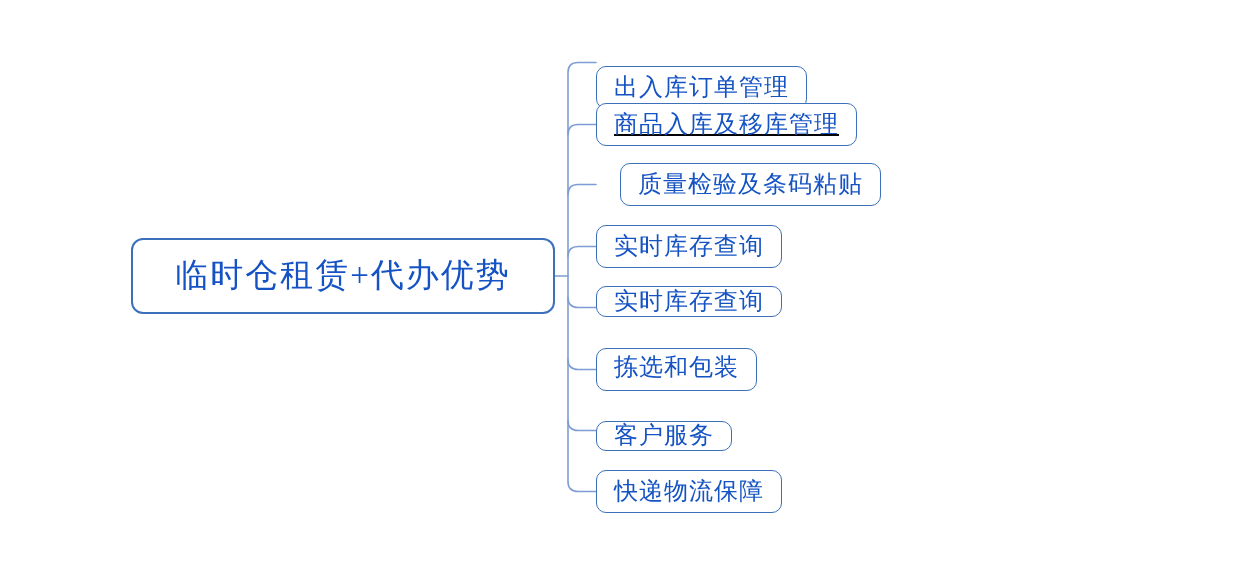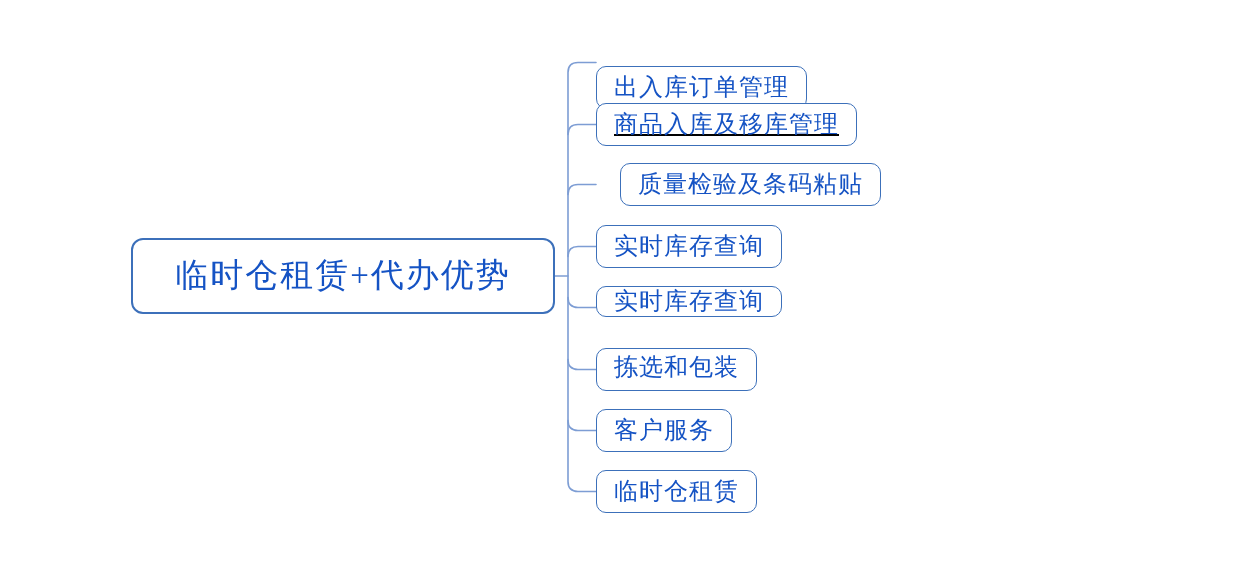--- a/index.html
+++ b/index.html
@@ -79,20 +79,20 @@
   </div>
       <div class="node child" style="left: 596px; top: 225px; height: 43px;">
     <span class="label">实时库存查询</span>
   </div>
       <div class="node child" style="left: 596px; top: 286px; height: 31px;">
     <span class="label">实时库存查询</span>
   </div>
       <div class="node child" style="left: 596px; top: 348px; height: 43px; font-family: Liberation Mono, monospace;">
     <span class="label">拣选和包装</span>
   </div>
-      <div class="node child" style="left: 596px; top: 409px; height: 43px;">
+      <div class="node child" style="left: 596px; top: 421px; height: 30px;">
     <span class="label">客户服务</span>
   </div>
       <div class="node child" style="left: 596px; top: 470px; height: 43px;">
-    <span class="label">临时仓租赁</span>
+    <span class="label">快递物流保障</span>
   </div>
     </div>
 </div>
 
 </body></html>

